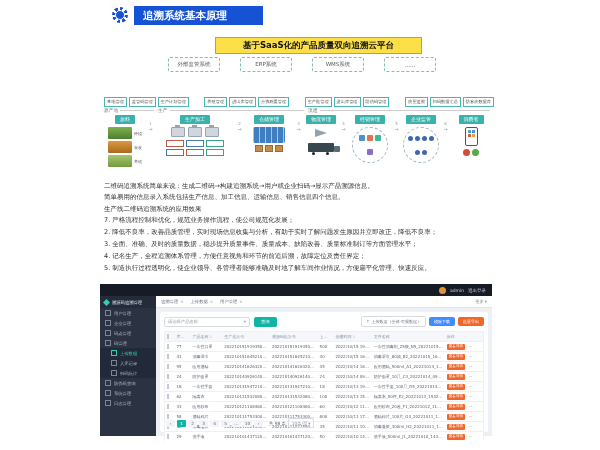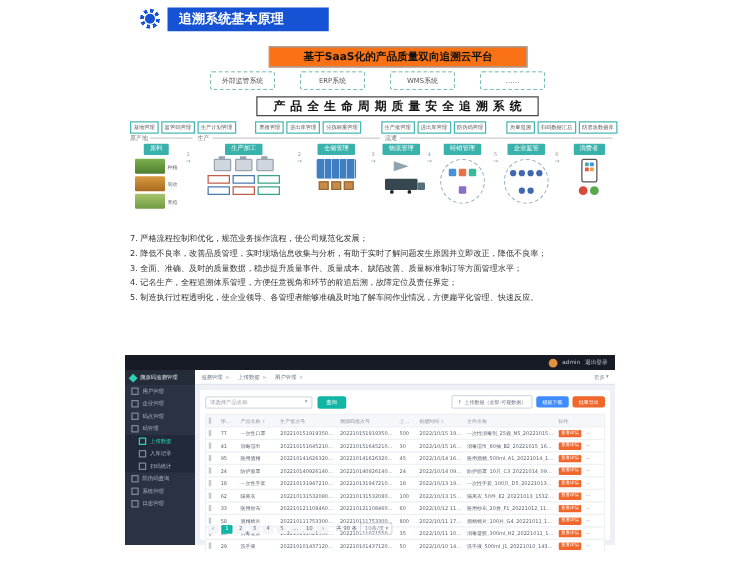--- a/index.html
+++ b/index.html
@@ -7,21 +7,21 @@
           font-family:"DejaVu Sans","Liberation Sans",sans-serif;color:#222;}
 
   
   .hdr{position:absolute;top:6px;left:112px;display:flex;align-items:center;gap:6px;}
   .gear{width:16px;height:16px;border-radius:50%;background:repeating-conic-gradient(#1653d4 0 24deg,#ffffff 24deg 45deg);position:relative;flex:0 0 auto;}
   .gear::after{content:"";position:absolute;inset:3px;border-radius:50%;background:#1653d4;border:1.5px solid #fff;}
   .titlebar{background:#1653d4;color:#fff;font-weight:bold;font-size:10.5px;line-height:1;padding:4px 36px 4px 9px;}
 
   
   .saas{position:absolute;top:37px;left:215px;width:205px;height:15px;border:1px solid #9aa0a8;
-        display:flex;align-items:center;justify-content:center;font-size:8.5px;font-weight:bold;color:#111;background:#f97316;}
+        display:flex;align-items:center;justify-content:center;font-size:8.5px;font-weight:bold;color:#111;background:#fde047;}
   .systems{position:absolute;top:57px;left:168px;width:268px;display:flex;justify-content:space-between;}
   .sysbox{width:50px;height:13px;border:1px dashed #7fbdb9;border-radius:2px;background:#fff;
           display:flex;align-items:center;justify-content:center;font-size:5.5px;color:#555;}
   .banner{position:absolute;top:77px;left:205px;width:226px;height:16px;border:1px solid #4a4a4a;background:#fff;
           display:flex;align-items:center;justify-content:center;font-size:9.5px;font-weight:bold;letter-spacing:4px;color:#111;padding-left:4px;box-sizing:border-box;}
 
   .modules{position:absolute;top:97px;left:104px;width:390px;display:flex;justify-content:space-between;}
   .mgroup{display:flex;gap:2px;}
   .mbox{border:1px solid #49b8b2;background:#fff;color:#555;font-size:4.2px;line-height:1;padding:2px 2px;white-space:nowrap;}
 
@@ -151,21 +151,20 @@
   <div class="saas">基于SaaS化的产品质量双向追溯云平台</div>
 
   <div class="systems">
 
   <div class="sysbox">外部监管系统</div>
       <div class="sysbox">ERP系统</div>
       <div class="sysbox">WMS系统</div>
       <div class="sysbox">……</div>
     </div>
 
-  <div class="banner">产品全生命周期质量安全追溯系统</div>
 
   <div class="modules">
     <div class="mgroup">
 
     <div class="mbox">基地管理</div>
         <div class="mbox">监管码管理</div>
         <div class="mbox">生产计划管理</div>
       </div>
     <div class="mgroup">
 
@@ -319,20 +318,26 @@
         </span>
         <span class="produce">
           <span class="fruit f1"></span>
           <span class="fruit f2"></span>
         </span>
       </div>
     </div>
   </div>
 
   <div class="desc">
+    <div>
+
+    <p class="line">二维码追溯系统简单来说：生成二维码→构建追溯系统→用户或企业扫码→显示产品溯源信息。</p>
+        <p class="line">简单易用的信息录入系统包括生产信息、加工信息、运输信息、销售信息四个信息。</p>
+        <p class="line">生产线二维码追溯系统的应用效果</p>
+      </div>
     <div class="effects">
 
     <p class="line">7. 严格流程控制和优化，规范业务操作流程，使公司规范化发展；</p>
         <p class="line">2. 降低不良率，改善品质管理，实时现场信息收集与分析，有助于实时了解问题发生原因并立即改正，降低不良率；</p>
         <p class="line">3. 全面、准确、及时的质量数据，稳步提升质量事件、质量成本、缺陷改善、质量标准制订等方面管理水平；</p>
         <p class="line">4. 记名生产，全程追溯体系管理，方便任意视角和环节的前追后溯，故障定位及责任界定；</p>
         <p class="line">5. 制造执行过程透明化，使企业领导、各管理者能够准确及时地了解车间作业情况，方便扁平化管理、快速反应。</p>
       </div>
   </div>
 

